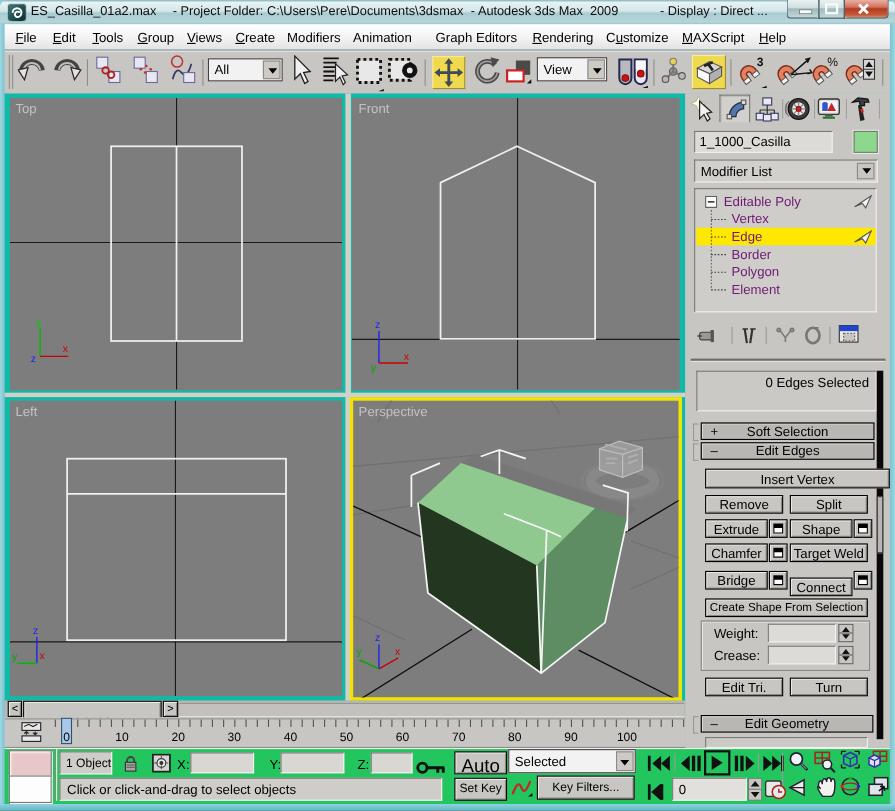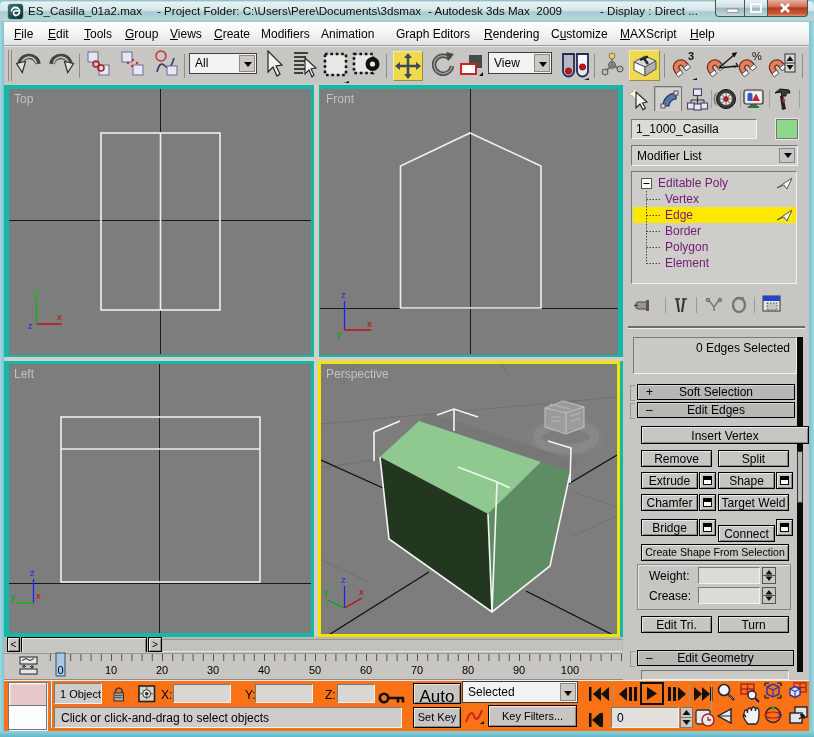--- a/index.html
+++ b/index.html
@@ -38,21 +38,21 @@
 .inset{border-top:1px solid #7b7975;border-left:1px solid #7b7975;border-bottom:1px solid #f2f1ef;border-right:1px solid #f2f1ef;box-sizing:border-box}
 .cbtn3{position:absolute;background:#c8c6c2;border:1px solid #000;box-sizing:border-box;
  box-shadow:inset 1px 1px 0 #ebeae8,inset -1px -1px 0 #8b8984;font-size:12px;color:#000;text-align:center}
 .rollhdr{position:absolute;background:#b9b7b3;border:1px solid #000;box-sizing:border-box;
  box-shadow:inset 1px 1px 0 #d9d8d5;font-size:12px;color:#000;text-align:center}
 .sqbtn{position:absolute;width:17px;height:17px;background:#c8c6c2;border:1px solid #000;box-sizing:border-box;box-shadow:inset 1px 1px 0 #ebeae8,inset -1px -1px 0 #8b8984}
 .sqbtn i{position:absolute;left:3px;top:3px;right:3px;bottom:3px;border:1px solid #000;border-top-width:4px;background:#fff}
 
 #timerow{position:absolute;left:4px;top:637px;width:619px;height:15px;background:#b9b7b3}
 #rulerrow{position:absolute;left:4px;top:652px;width:619px;height:28px;background:#c8c6c2;border-bottom:1px solid #8f8d89;box-sizing:border-box}
-#statusbar{position:absolute;left:4px;top:680px;width:806px;height:51px;background:#f97316}
+#statusbar{position:absolute;left:4px;top:680px;width:806px;height:51px;background:#22c55e}
 .sbtn{position:absolute;background:#c8c6c2;border:1px solid #000;box-sizing:border-box;box-shadow:inset 1px 1px 0 #ebeae8,inset -1px -1px 0 #8b8984;font-size:11px;text-align:center;color:#000}
 #borderL{position:absolute;left:0;top:22px;width:4px;height:709px;background:linear-gradient(90deg,#9fd8e2,#7cc3cf)}
 #borderR{position:absolute;left:809px;top:22px;width:5px;height:709px;background:linear-gradient(90deg,#7cc3cf,#9fd8e2)}
 #borderB{position:absolute;left:0;top:731px;width:814px;height:6px;background:linear-gradient(#8ed2dd,#5fb7c6)}
 </style></head>
 <body>
 <div id="win">
   <div id="titlebar">
     <div id="title-ico">
         <svg width="15" height="15">

